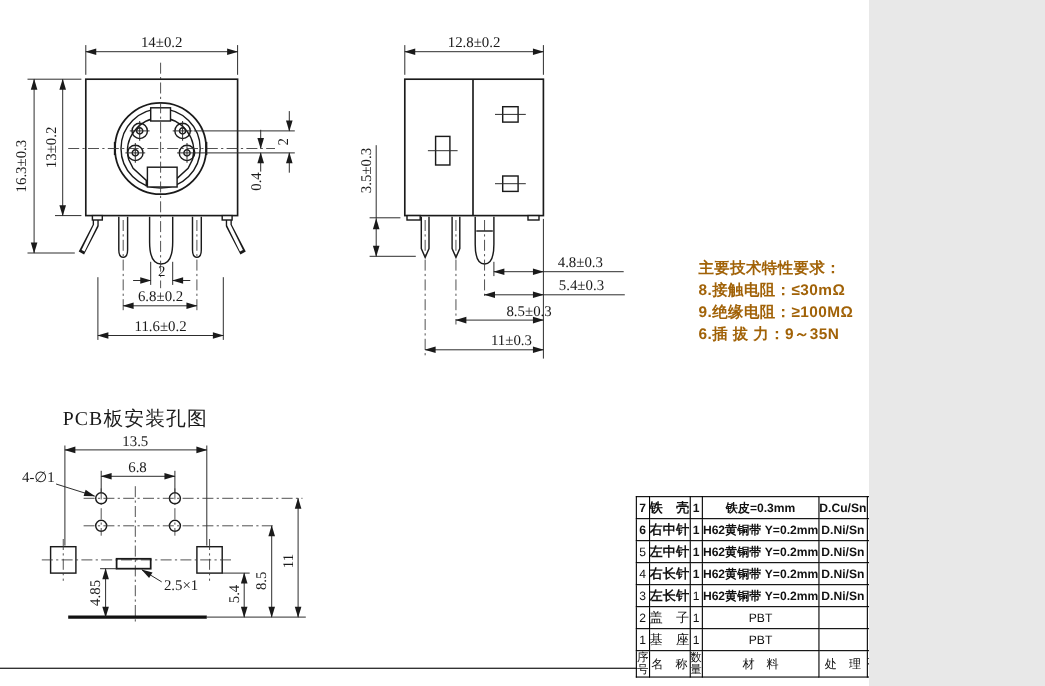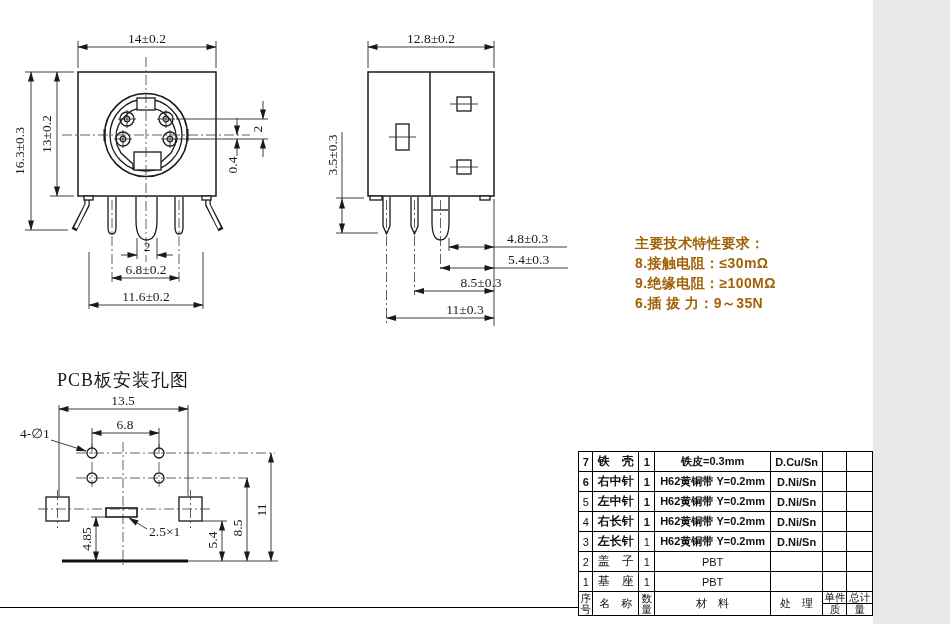--- a/index.html
+++ b/index.html
@@ -1,16 +1,16 @@
 <!DOCTYPE html>
 <html><head>
 <meta charset="utf-8">
 <style>
   html,body{margin:0;padding:0;background:#e8e8e8;}
-  .sheet{position:relative;width:873px;height:624px;background:#ffffff;overflow:hidden;
+  .sheet{position:relative;width:790px;height:624px;background:#ffffff;overflow:hidden;
          font-family:"Liberation Sans","DejaVu Sans",sans-serif;}
   svg{position:absolute;overflow:visible;}
   svg text{font-family:"Liberation Serif","DejaVu Serif",serif;fill:#1a1a1a;font-size:13.5px;}
   svg .big{font-size:18px;letter-spacing:1px;}
   .ln{stroke:#1a1a1a;stroke-width:1.3;fill:none;}
   .lnf{stroke:#1a1a1a;stroke-width:1.3;fill:#ffffff;}
   .thin{stroke:#2a2a2a;stroke-width:0.9;fill:none;}
   .cl{stroke:#3a3a3a;stroke-width:0.8;fill:none;stroke-dasharray:10 3 2 3;}
   .arrp{fill:#1a1a1a;}
   .legb{stroke:#1a1a1a;stroke-width:5.5;fill:none;stroke-linejoin:round;}

